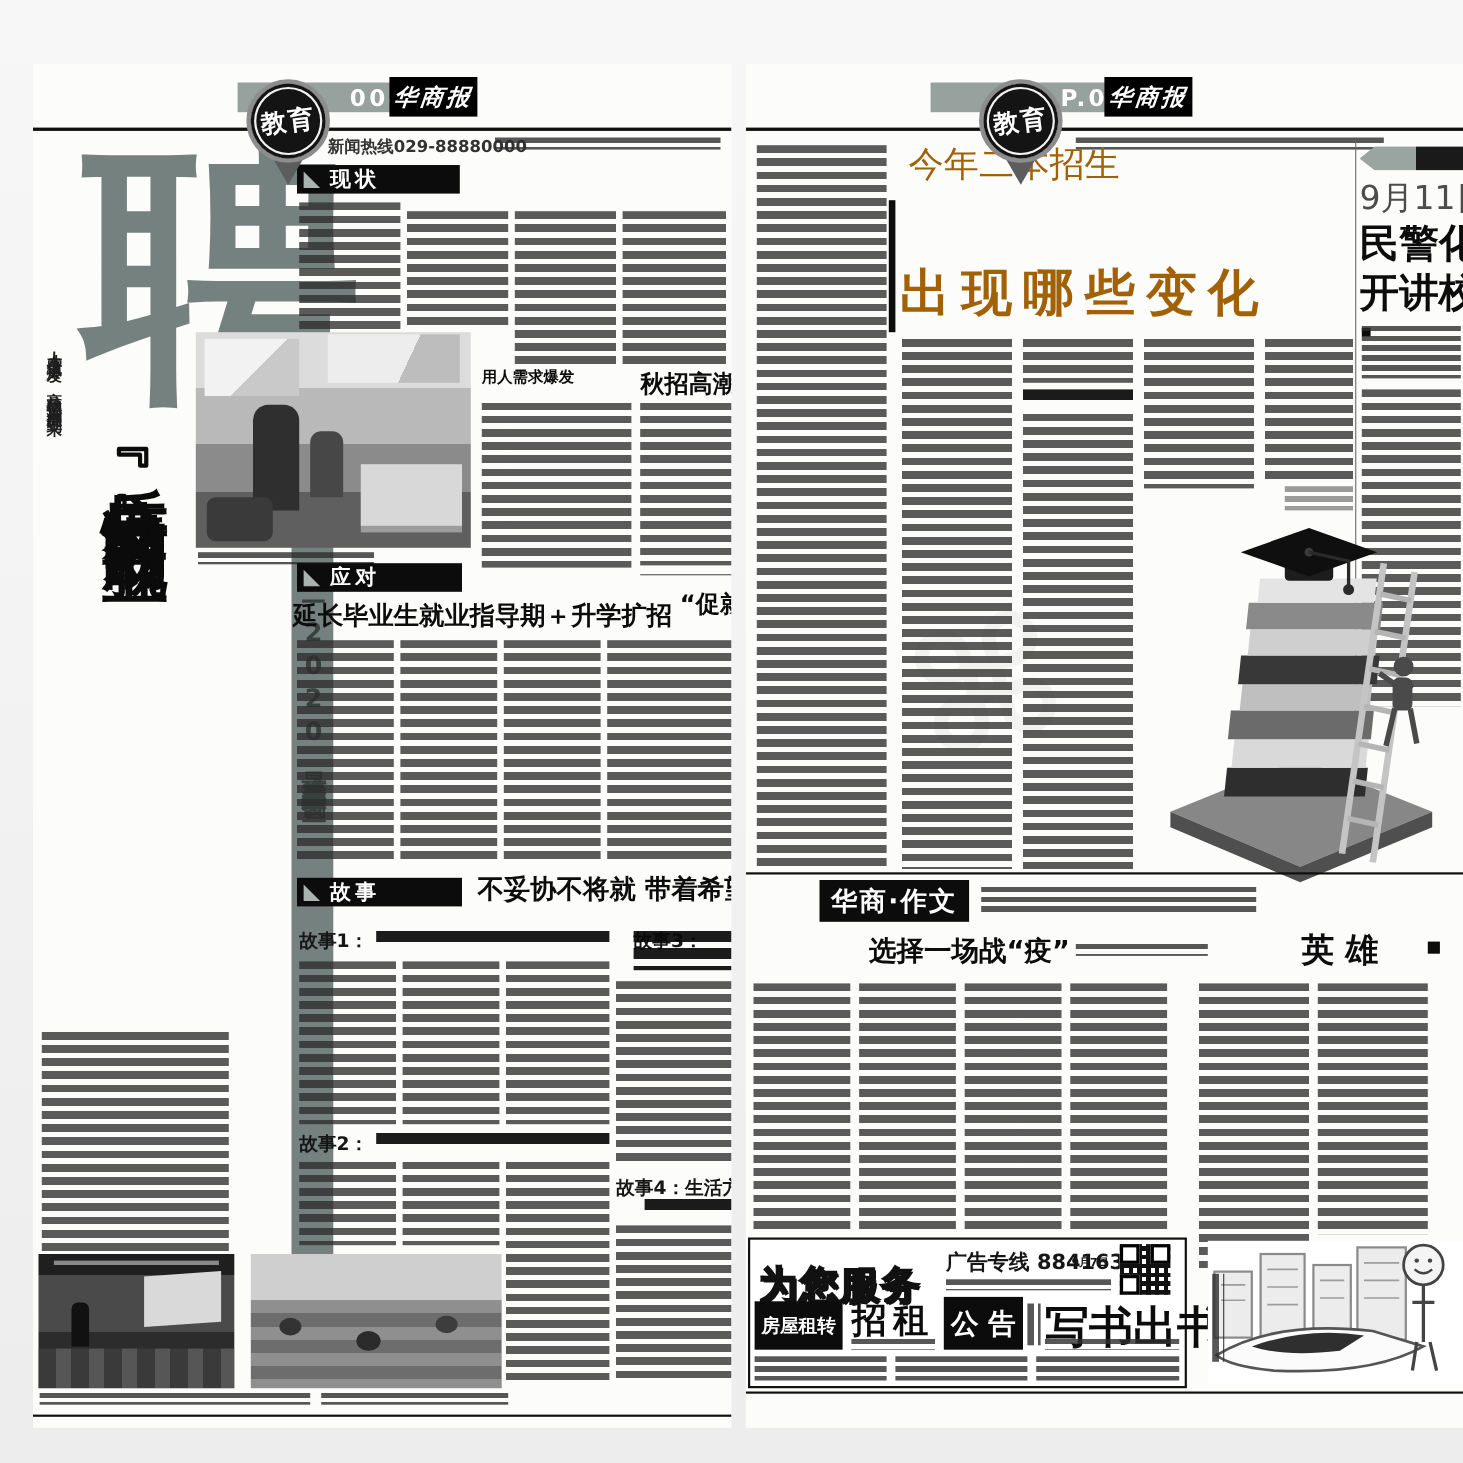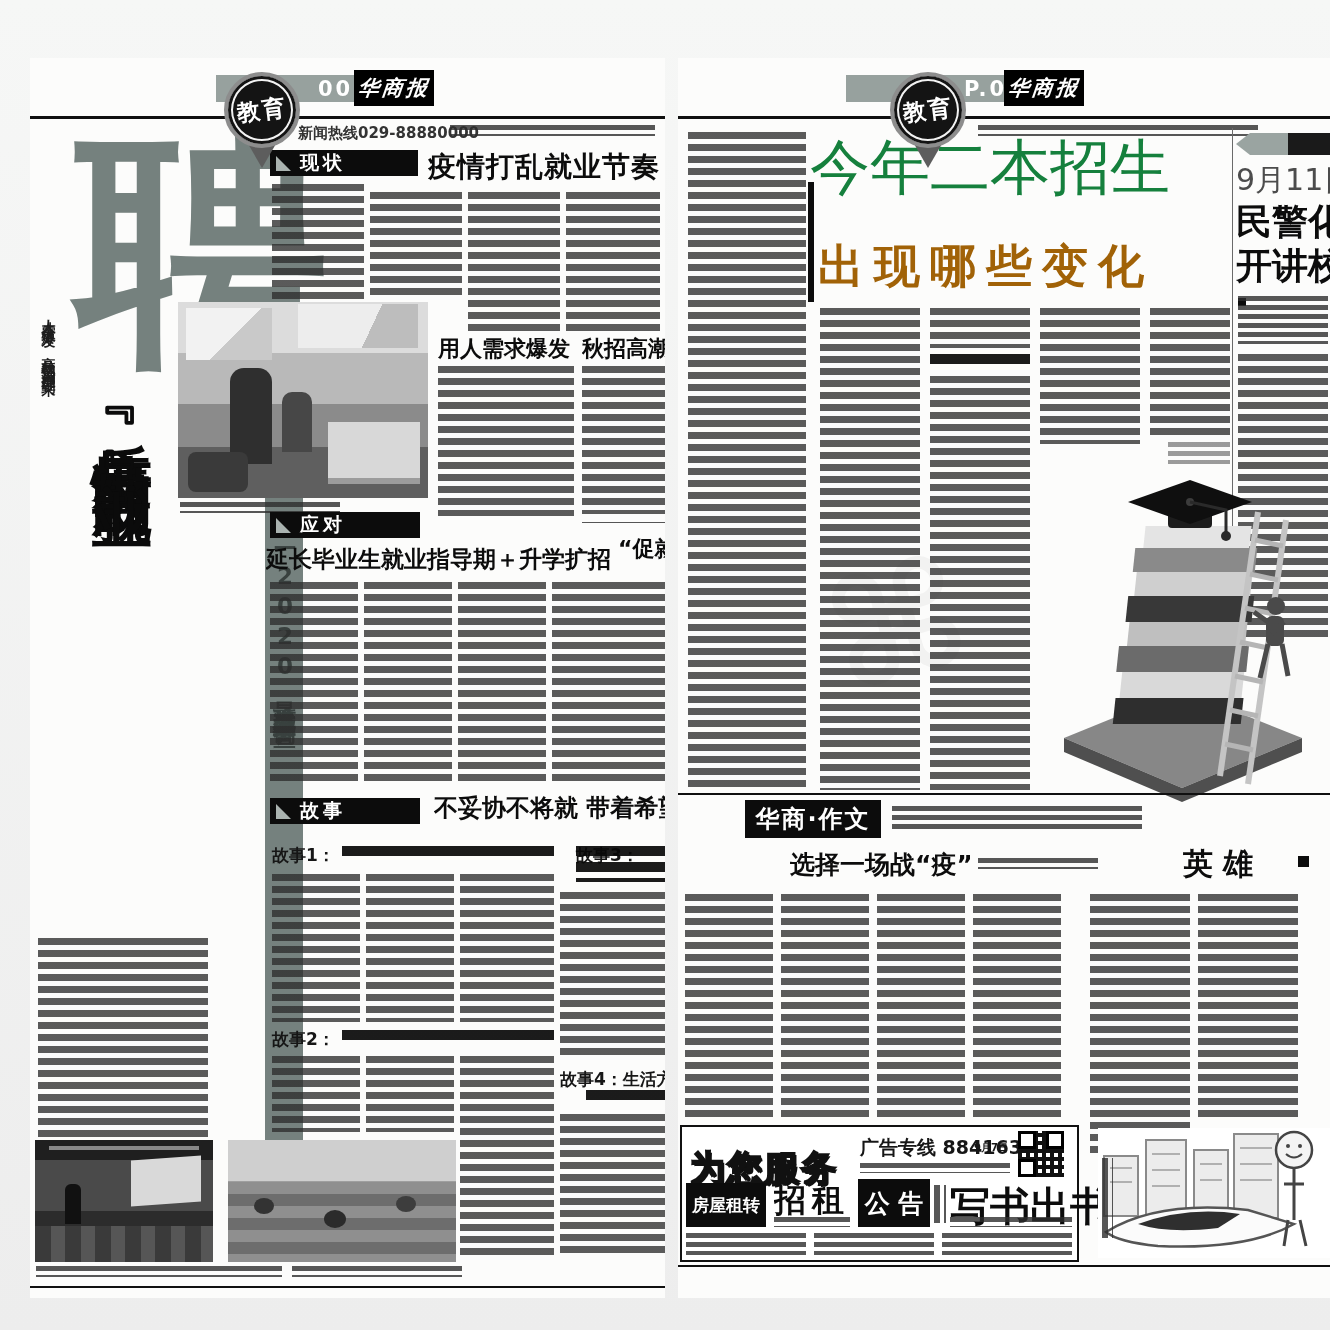--- a/index.html
+++ b/index.html
@@ -62,37 +62,36 @@
     <div class="abs graybar" style="left:235px;top:430px;width:38px;height:660px;background:#75817e;"></div>
     <div class="abs vtext" style="left:240px;top:445px;height:640px;font-size:23px;font-weight:700;color:#39413f;letter-spacing:4px;">——2020最难就业季调查</div>
     <div class="abs vtext" style="left:52px;top:330px;height:730px;font-size:60px;font-weight:900;color:#0b0b0b;letter-spacing:6px;">『后疫情』时期的就业</div>
     <div class="abs vtext" style="left:10px;top:250px;height:440px;font-size:14px;font-weight:700;color:#1e1e1e;letter-spacing:3px;">人才需求爆发 高校秋招高潮提早到来</div>
     <div class="abs sim" style="left:8px;top:880px;width:170px;height:250px;"></div>
 
     <div class="abs tag" style="left:240px;top:92px;width:130px;height:26px;">
       <span class="tri"></span>
       <span>现状</span>
     </div>
-    <div class="abs hl" style="left:398px;top:90px;width:236px;font-size:28px;letter-spacing:1px;">疫情打乱就业节奏</div>
     <div class="abs sim" style="left:242px;top:126px;width:92px;height:116px;"></div>
     <div class="abs sim" style="left:340px;top:134px;width:92px;height:108px;"></div>
     <div class="abs sim" style="left:438px;top:134px;width:92px;height:140px;"></div>
     <div class="abs sim" style="left:536px;top:134px;width:94px;height:140px;"></div>
 
     <div class="photo" style="left:148px;top:244px;width:250px;height:196px;background:linear-gradient(180deg,#dcdcdc 0 26%,#b9b9b9 26% 52%,#8b8b8b 52% 74%,#5f5f5f 74% 100%);">
       <div class="abs" style="left:8px;top:6px;width:86px;height:52px;background:linear-gradient(135deg,#f2f2f2 0 55%,#c9c9c9 55%);"></div>
       <div class="abs" style="left:120px;top:2px;width:120px;height:44px;background:linear-gradient(115deg,#ededed 0 60%,#bdbdbd 60%);"></div>
       <div class="abs" style="left:52px;top:66px;width:42px;height:96px;border-radius:14px 14px 0 0;background:#2f2f2f;"></div>
       <div class="abs" style="left:104px;top:90px;width:30px;height:60px;border-radius:10px 10px 0 0;background:#474747;"></div>
       <div class="abs" style="left:150px;top:120px;width:92px;height:56px;background:#d8d8d8;box-shadow:0 6px 0 #9c9c9c;"></div>
       <div class="abs" style="left:10px;top:150px;width:60px;height:40px;border-radius:8px;background:#3a3a3a;"></div>
     </div>
     <div class="cap sim-sm" style="left:150px;top:444px;width:160px;height:11px;"></div>
 
-    <div class="abs hl" style="left:408px;top:276px;width:136px;font-size:22px;">用人需求爆发</div>
+    <div class="abs hl" style="left:408px;top:276px;width:136px;font-size:14px;">用人需求爆发</div>
     <div class="abs hl" style="left:552px;top:276px;width:83px;font-size:22px;">秋招高潮提前</div>
     <div class="abs sim" style="left:408px;top:308px;width:136px;height:150px;"></div>
     <div class="abs sim" style="left:552px;top:308px;width:83px;height:148px;"></div>
     <div class="abs" style="left:552px;top:464px;width:83px;height:1px;background:#555;"></div>
 
     <div class="abs tag" style="left:240px;top:454px;width:132px;height:26px;">
       <span class="tri"></span>
       <span>应对</span>
     </div>
     <div class="abs hl" style="left:236px;top:486px;width:345px;font-size:23px;">延长毕业生就业指导期＋升学扩招</div>
@@ -156,21 +155,21 @@
     </div>
     <div class="abs pintail" style="left:235px;top:84px;"></div>
     <div class="abs rule" style="left:0;top:58px;width:652px;height:3px;"></div>
     <div class="abs sim-sm" style="left:300px;top:67px;width:280px;height:11px;"></div>
 
     <div class="abs wm" style="left:150px;top:480px;font-size:150px;">⌘</div>
 
     <div class="abs sim" style="left:10px;top:74px;width:118px;height:656px;"></div>
 
     <div class="abs" style="left:130px;top:124px;width:6px;height:120px;background:#0c0c0c;"></div>
-    <div class="abs" style="left:132px;top:70px;font-size:60px;font-weight:400;color:#15803d;white-space:nowrap;">今年二本招生</div>
+    <div class="abs" style="left:148px;top:70px;font-size:32px;font-weight:400;color:#a16207;white-space:nowrap;">今年二本招生</div>
     <div class="abs" style="left:140px;top:178px;font-size:46px;font-weight:900;color:#a16207;letter-spacing:10px;white-space:nowrap;">出现哪些变化</div>
 
     <div class="abs sim" style="left:142px;top:250px;width:100px;height:482px;"></div>
     <div class="abs sim" style="left:252px;top:250px;width:100px;height:40px;"></div>
     <div class="abs sim-bold" style="left:252px;top:296px;width:100px;height:14px;"></div>
     <div class="abs sim" style="left:252px;top:318px;width:100px;height:414px;"></div>
     <div class="abs sim" style="left:362px;top:250px;width:100px;height:136px;"></div>
     <div class="abs sim" style="left:472px;top:250px;width:80px;height:128px;"></div>
     <div class="abs sim-lite" style="left:490px;top:384px;width:62px;height:22px;"></div>
 

